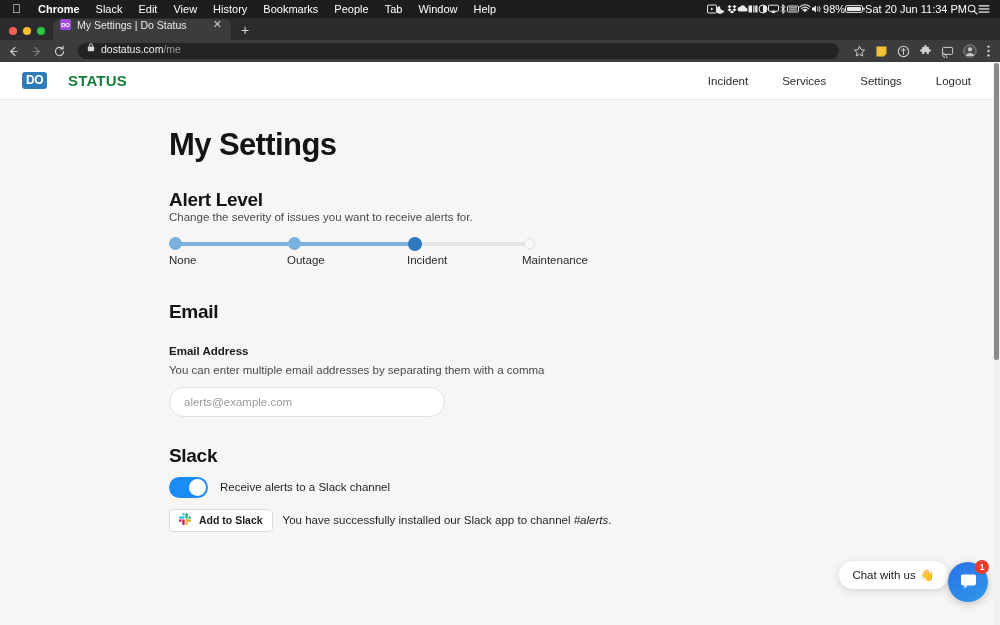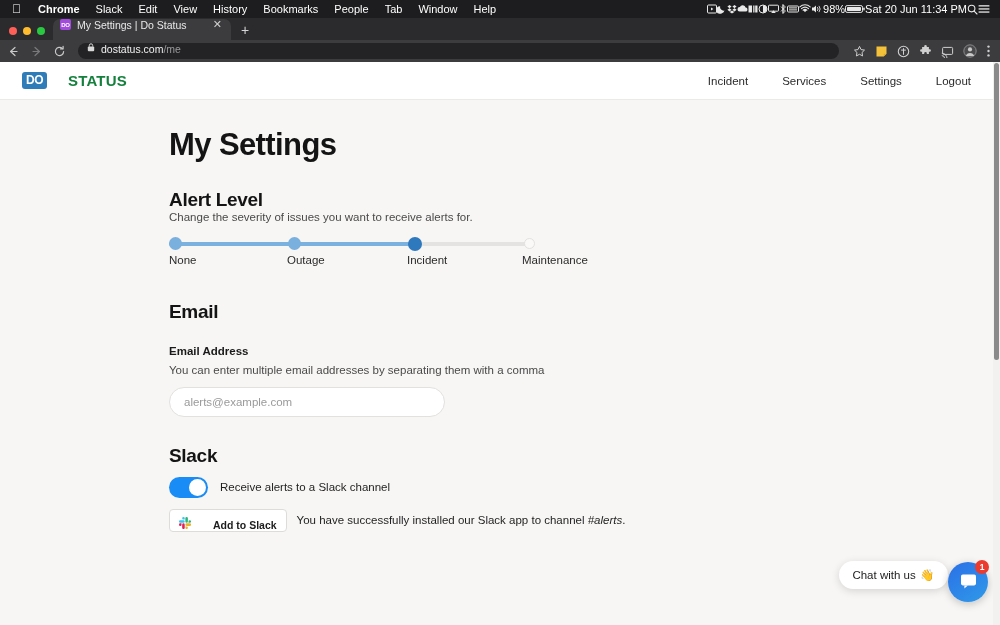--- a/index.html
+++ b/index.html
@@ -177,21 +177,21 @@
   .text-input::placeholder { color: #9a9a9a; }
 
   .help-line { font-size: 11.5px; color: #3a3a3a; margin-top: 19px; }
 
   .slack-row { display: flex; align-items: center; gap: 10px; margin-top: 11px; }
   .slack-btn {
     height: 23px;
     background: #ffffff;
     border: 1px solid #dedcd9;
     border-radius: 4px;
-    display: inline-flex; align-items: flex-end; gap: 22px;
+    display: inline-flex; align-items: center; gap: 8px;
     padding: 0 9px;
     font-size: 10.5px; font-weight: bold; color: #1d1c1d;
   }
   .slack-status { font-size: 11.5px; color: #1f1f1f; }
   .slack-status i { font-style: italic; }
 
   
   .chat-pill {
     position: absolute; right: 52px; bottom: 36px;
     background: #ffffff;

